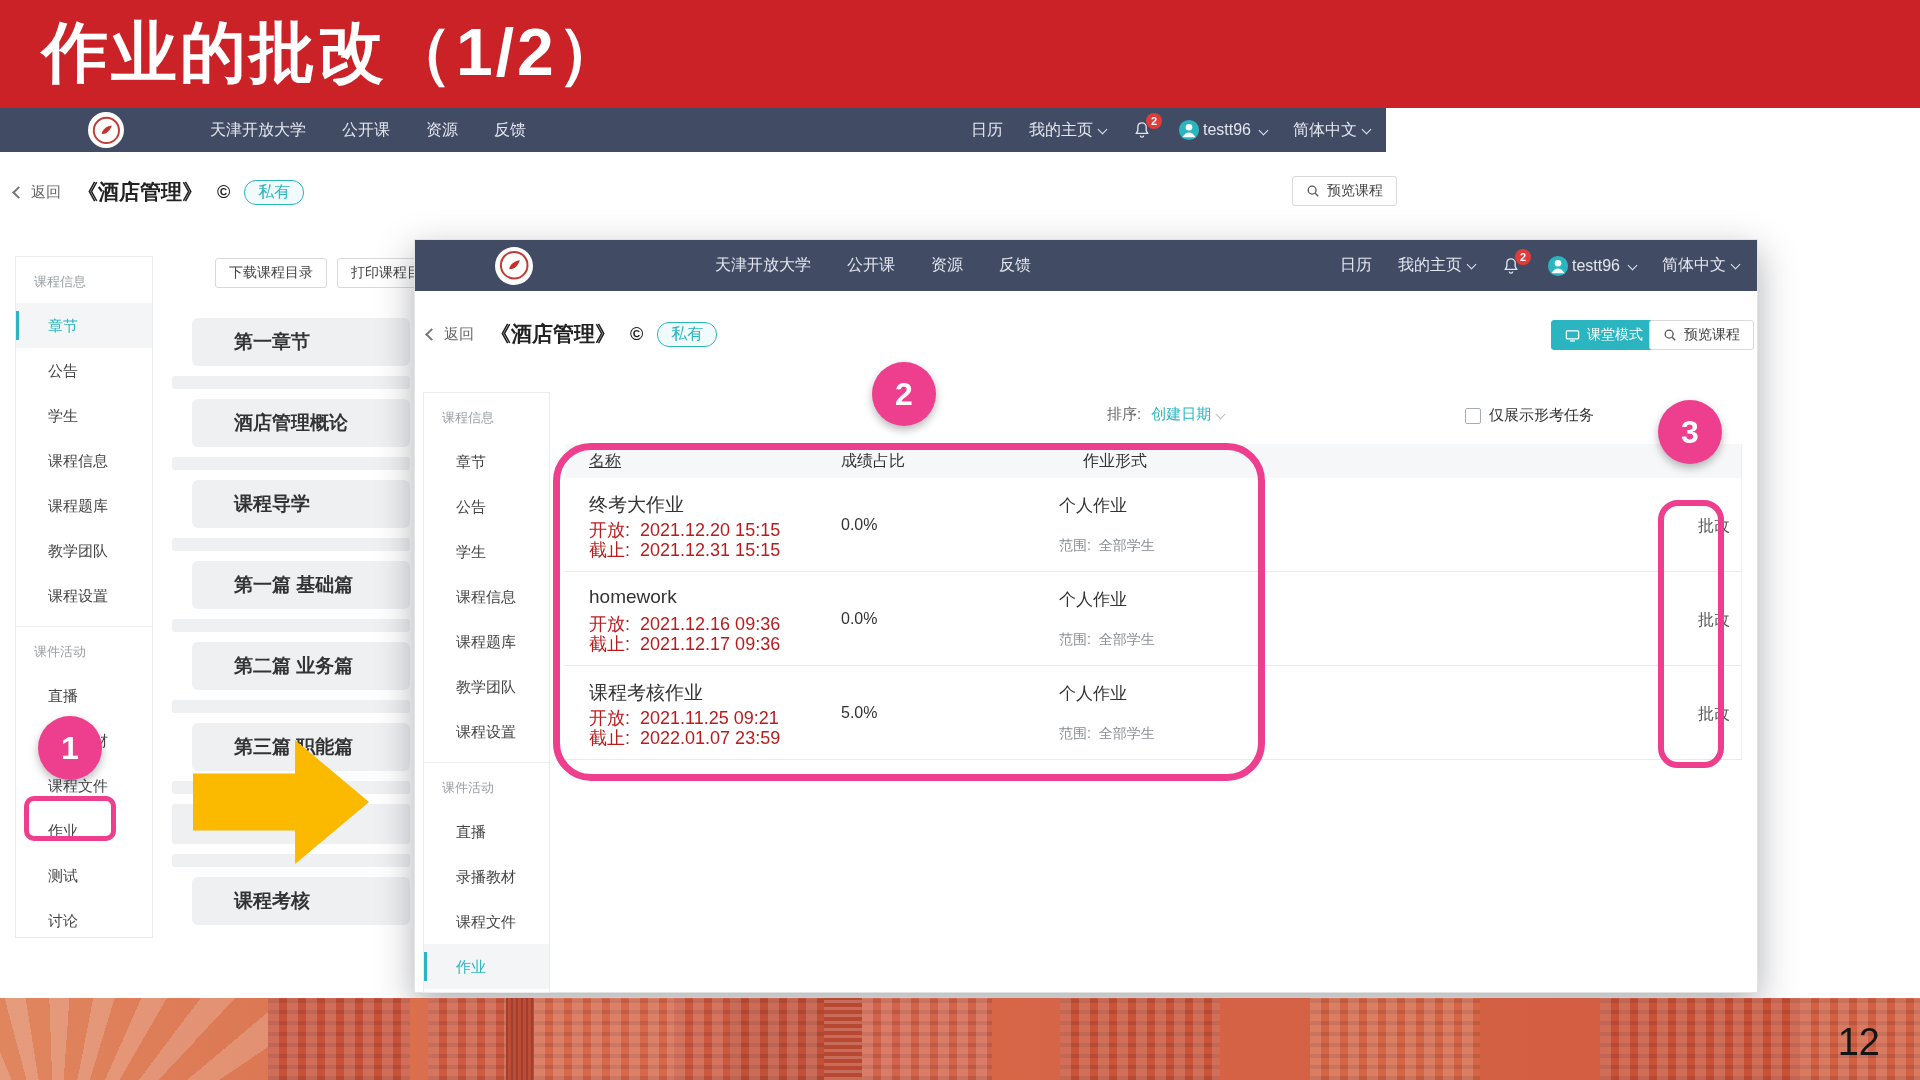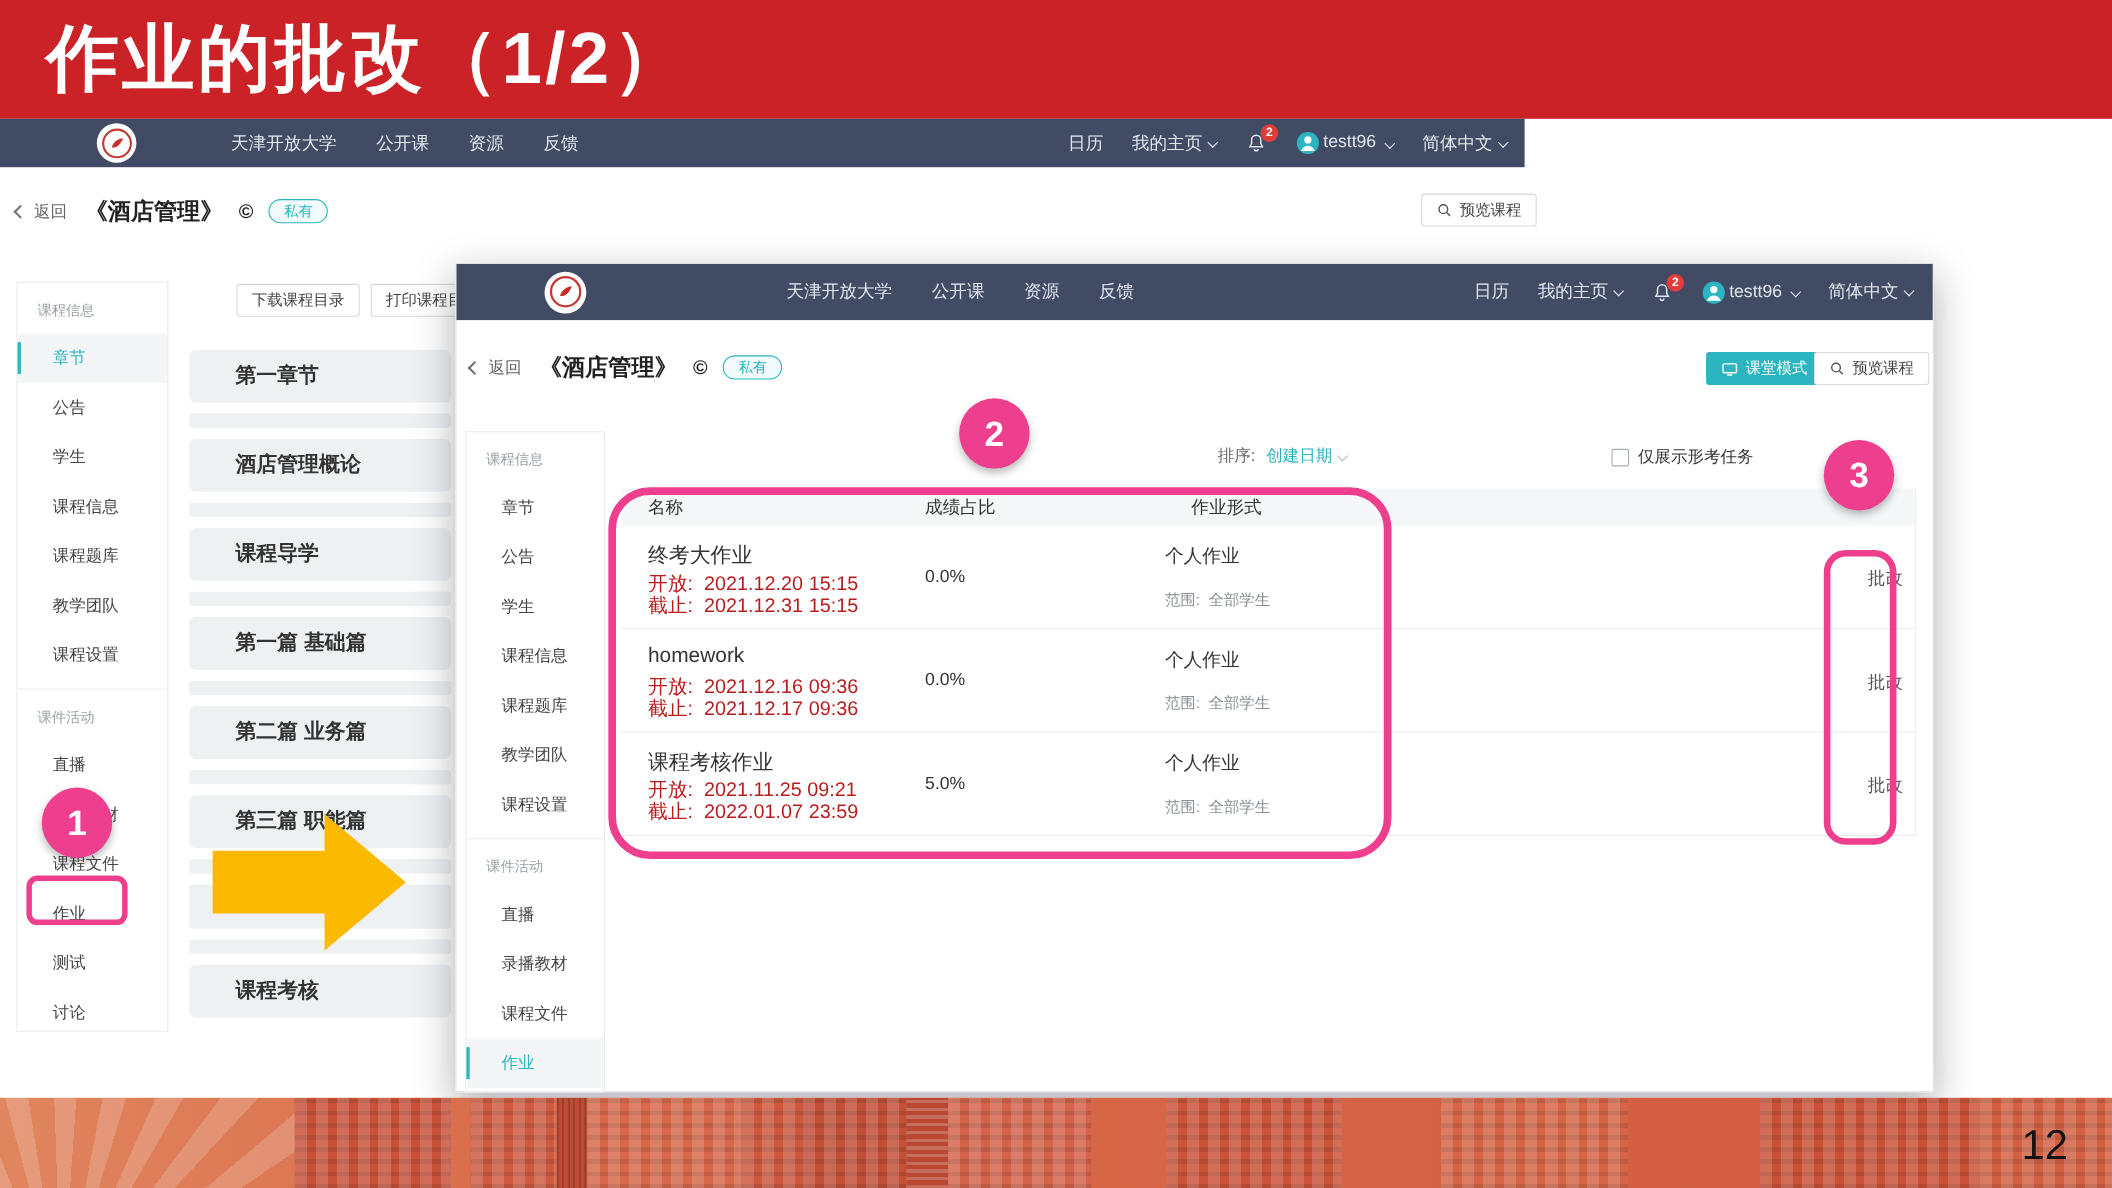--- a/index.html
+++ b/index.html
@@ -26,57 +26,57 @@
   .badge { position:absolute; top:-7px; right:-10px; background:#e23c39; color:#fff; font-size:11px; font-weight:700;
            min-width:16px; height:16px; border-radius:8px; display:flex; align-items:center; justify-content:center; padding:0 3px; }
   .user { display:flex; align-items:center; gap:3px; }
 
   
   .back-row { position:absolute; display:flex; align-items:center; }
   .back-chv { width:9px; height:9px; border-left:2px solid #777; border-bottom:2px solid #777; transform:rotate(45deg); margin-right:8px; }
   .back-label { font-size:15px; color:#666; }
   .course-title { font-size:21px; font-weight:700; color:#222; margin-left:16px; }
   .cp { font-size:18px; color:#222; margin-left:14px; font-weight:700; }
-  .pill { border:1px solid #2bb5c0; color:#2bb5c0; font-size:13px; padding:1px 13px; border-radius:12px; background:#f2fbfc; margin-left:14px; }
+  .pill { border:1px solid #2bb5c0; color:#2bb5c0; font-size:16px; padding:1px 13px; border-radius:12px; background:#f2fbfc; margin-left:14px; }
   .btn-outline { display:inline-flex; align-items:center; gap:7px; border:1px solid #d9d9d9; background:#fff; color:#444;
                  font-size:14px; padding:0 13px; height:30px; border-radius:3px; cursor:pointer; white-space:nowrap; }
   .btn-teal { display:inline-flex; align-items:center; gap:7px; background:#2bb5c0; border:1px solid #2bb5c0; color:#fff;
               font-size:14px; padding:0 13px; height:30px; border-radius:3px; cursor:pointer; white-space:nowrap; }
 
   
   .sb { background:#fff; border:1px solid #ececec; font-size:15px; color:#444; }
   .sb1 { position:absolute; left:15px; top:256px; width:138px; height:682px; }
   .sb-header { color:#9aa0a6; font-size:13px; padding:16px 0 12px 18px; }
   .sb-item { height:45px; line-height:45px; padding-left:32px; position:relative; cursor:pointer; }
   .sb-item.active { color:#2bb5c0; background:#f4f5f6; }
   .sb-item.active::before { content:""; position:absolute; left:0; top:8px; bottom:8px; width:3px; background:#2bb5c0; }
   .sb-div { border-top:1px solid #eee; margin-top:8px; }
 
   
   .chapters { position:absolute; left:172px; top:258px; width:238px; }
   .chapter-btns { display:flex; gap:10px; margin-bottom:30px;padding-left:43px; }
   .chapter-block { height:48px; background:#eef0f2; border-radius:6px; font-size:19px; font-weight:700; color:#333;
-                   line-height:48px; padding-left:42px; margin-bottom:10px; cursor:pointer; }
+                   line-height:48px; padding-left:42px; margin-bottom:10px; cursor:pointer;margin-left:20px; }
   .stripe { height:13px; background:#eef0f2; border-radius:3px; margin-bottom:10px; }
   .stripe.tall { height:40px; }
 
   
   .shot2 { position:absolute; left:414px; top:239px; width:1344px; height:754px; background:#fff;
            border:1px solid #e3e3e3; box-shadow:0 12px 34px rgba(25,28,40,.35); }
   .sb2 { position:absolute; left:8px; top:152px; width:127px; height:601px; }
   .sort-row { position:absolute; left:692px; top:165px; display:flex; align-items:center; font-size:15px; color:#666; }
   .sort-value { color:#2bb5c0; margin-left:10px; }
   .sort-row .chv { color:#b9bec4; }
   .filter-row { position:absolute; left:1050px; top:166px; display:flex; align-items:center; gap:8px; font-size:15px; color:#333; }
   .checkbox { width:16px; height:16px; border:1px solid #a8adb3; border-radius:2px; background:#fff; cursor:pointer; }
 
   .table { position:absolute; left:150px; top:204px; width:1177px; border-right:1px solid #eee; }
   .thead { position:relative; height:34px; background:#f6f7f8; font-size:16px; color:#333; }
   .thead span { position:absolute; top:7px; }
-  .th-name { left:24px; } .th-ratio { left:276px; } .th-type { left:518px; }
+  .th-name { left:24px;text-decoration:underline; } .th-ratio { left:276px; } .th-type { left:518px; }
   .trow { position:relative; height:94px; border-bottom:1px solid #e9e9e9; background:#fff; }
   .r-name { position:absolute; left:24px; top:14px; font-size:19px; color:#333; }
   .r-dates { position:absolute; left:24px; bottom:11px; font-size:18px; color:#b91c1c; line-height:20px; }
   .r-ratio { position:absolute; left:276px; top:38px; font-size:16px; color:#333; }
   .r-type  { position:absolute; left:494px; top:16px; font-size:17px; color:#333; }
   .r-scope { position:absolute; left:494px; bottom:16px; font-size:14px; color:#8a8f95; }
   .r-grade { position:absolute; left:1133px; top:38px; font-size:16px; color:#555; cursor:pointer; }
 
   
   .circle { position:absolute; width:64px; height:64px; border-radius:50%; background:#ee3e8e; color:#fff;

